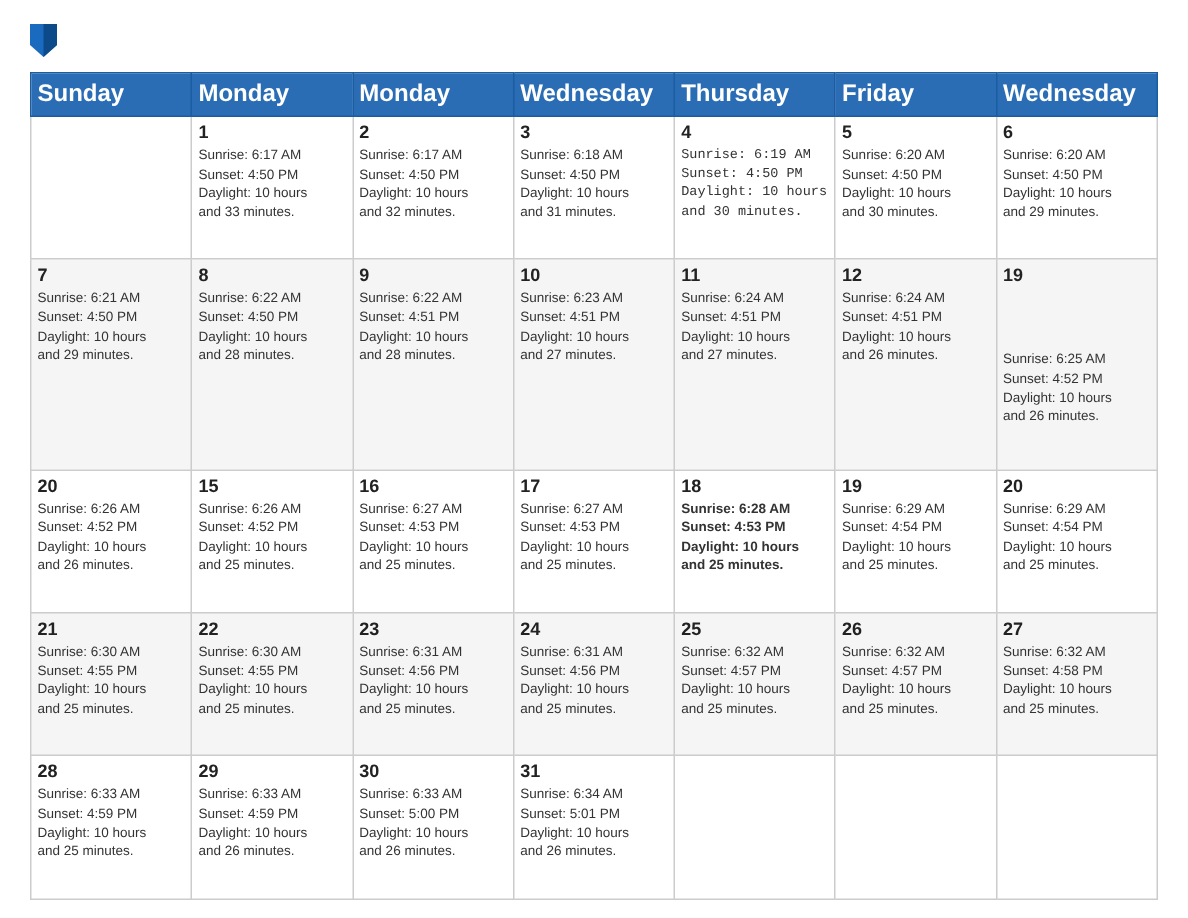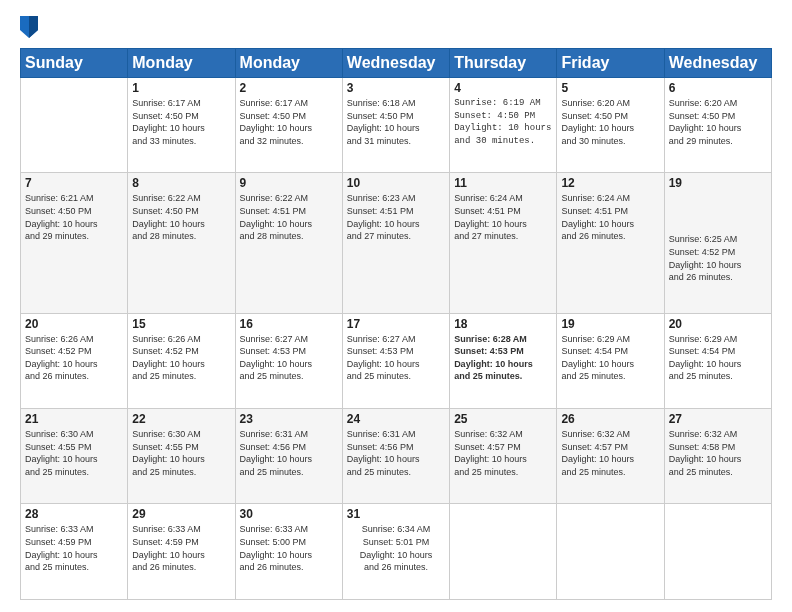--- a/index.html
+++ b/index.html
@@ -343,21 +343,21 @@
           </td>
           <td>
             <span class="day-number">30</span>
             <div class="cell-info" style="white-space: pre-line;">Sunrise: 6:33 AM
 Sunset: 5:00 PM
 Daylight: 10 hours
 and 26 minutes.</div>
           </td>
           <td>
             <span class="day-number">31</span>
-            <div class="cell-info" style="white-space: pre-line; text-align: center;">Sunrise: 6:34 AM
+            <div class="cell-info" style="white-space: pre-line;">Sunrise: 6:34 AM
 Sunset: 5:01 PM
 Daylight: 10 hours
 and 26 minutes.</div>
           </td>
           <td></td>
           <td></td>
           <td></td>
         </tr>
       </tbody>
   </table>

